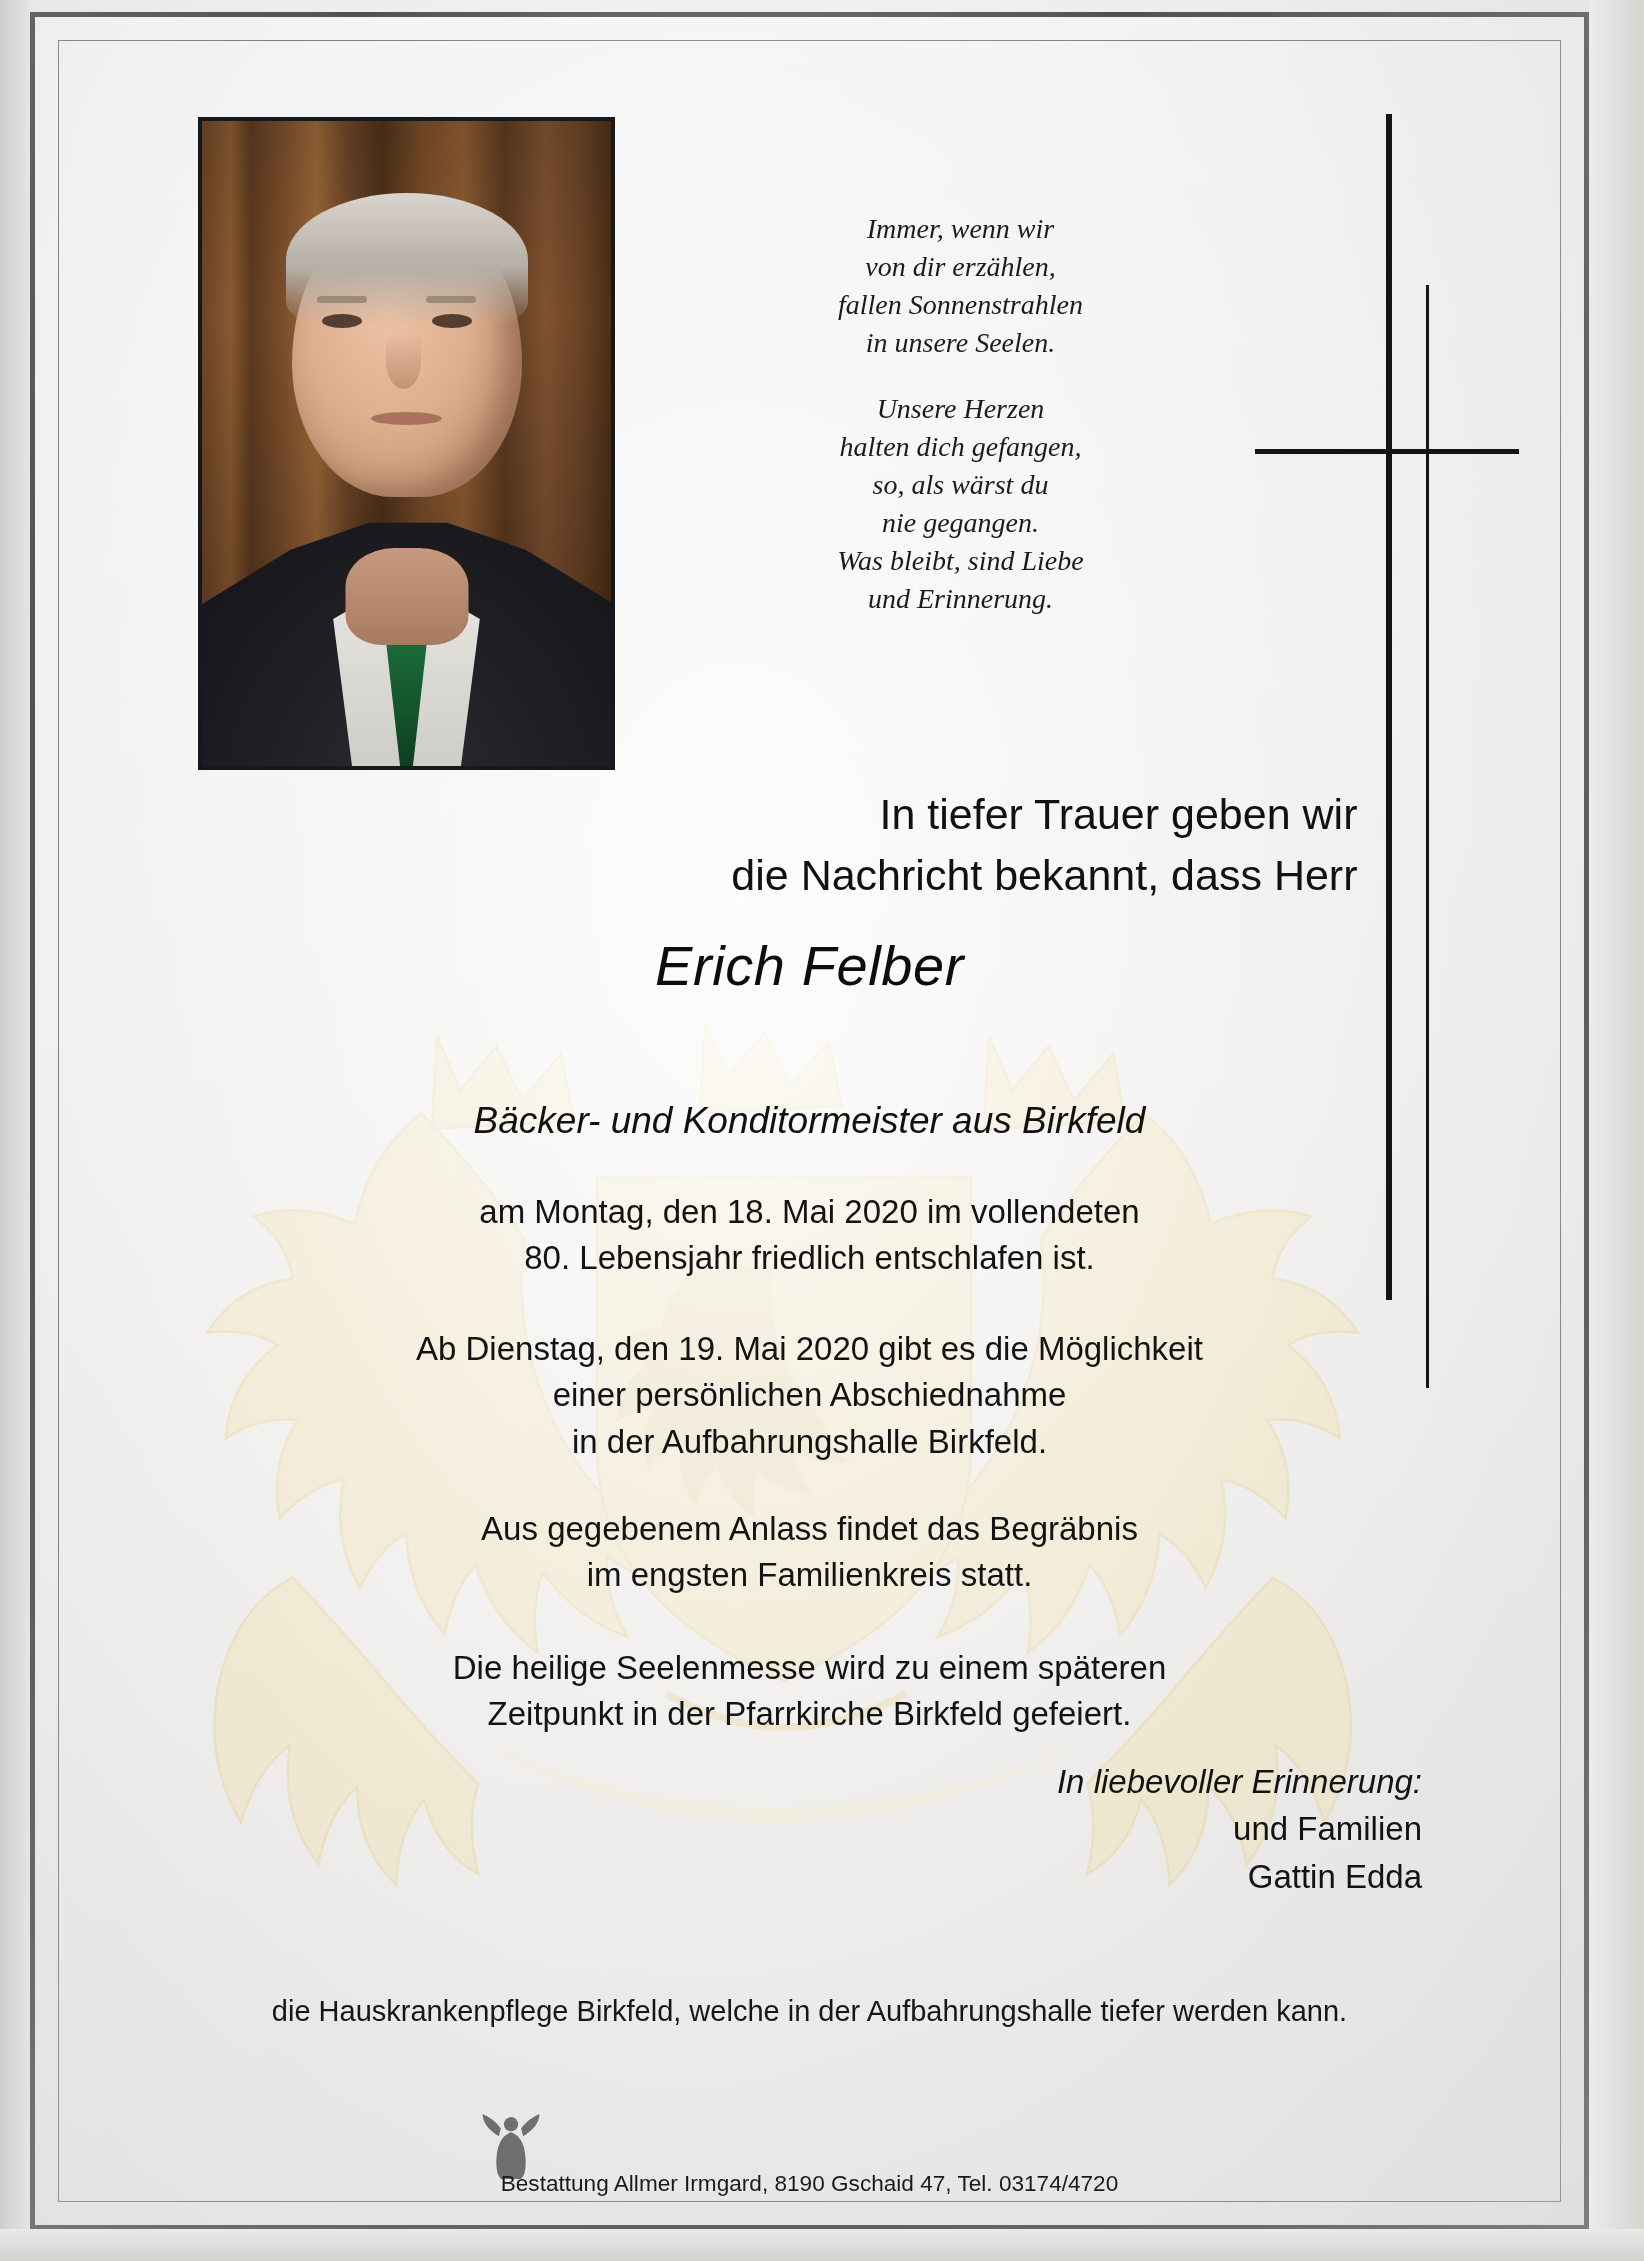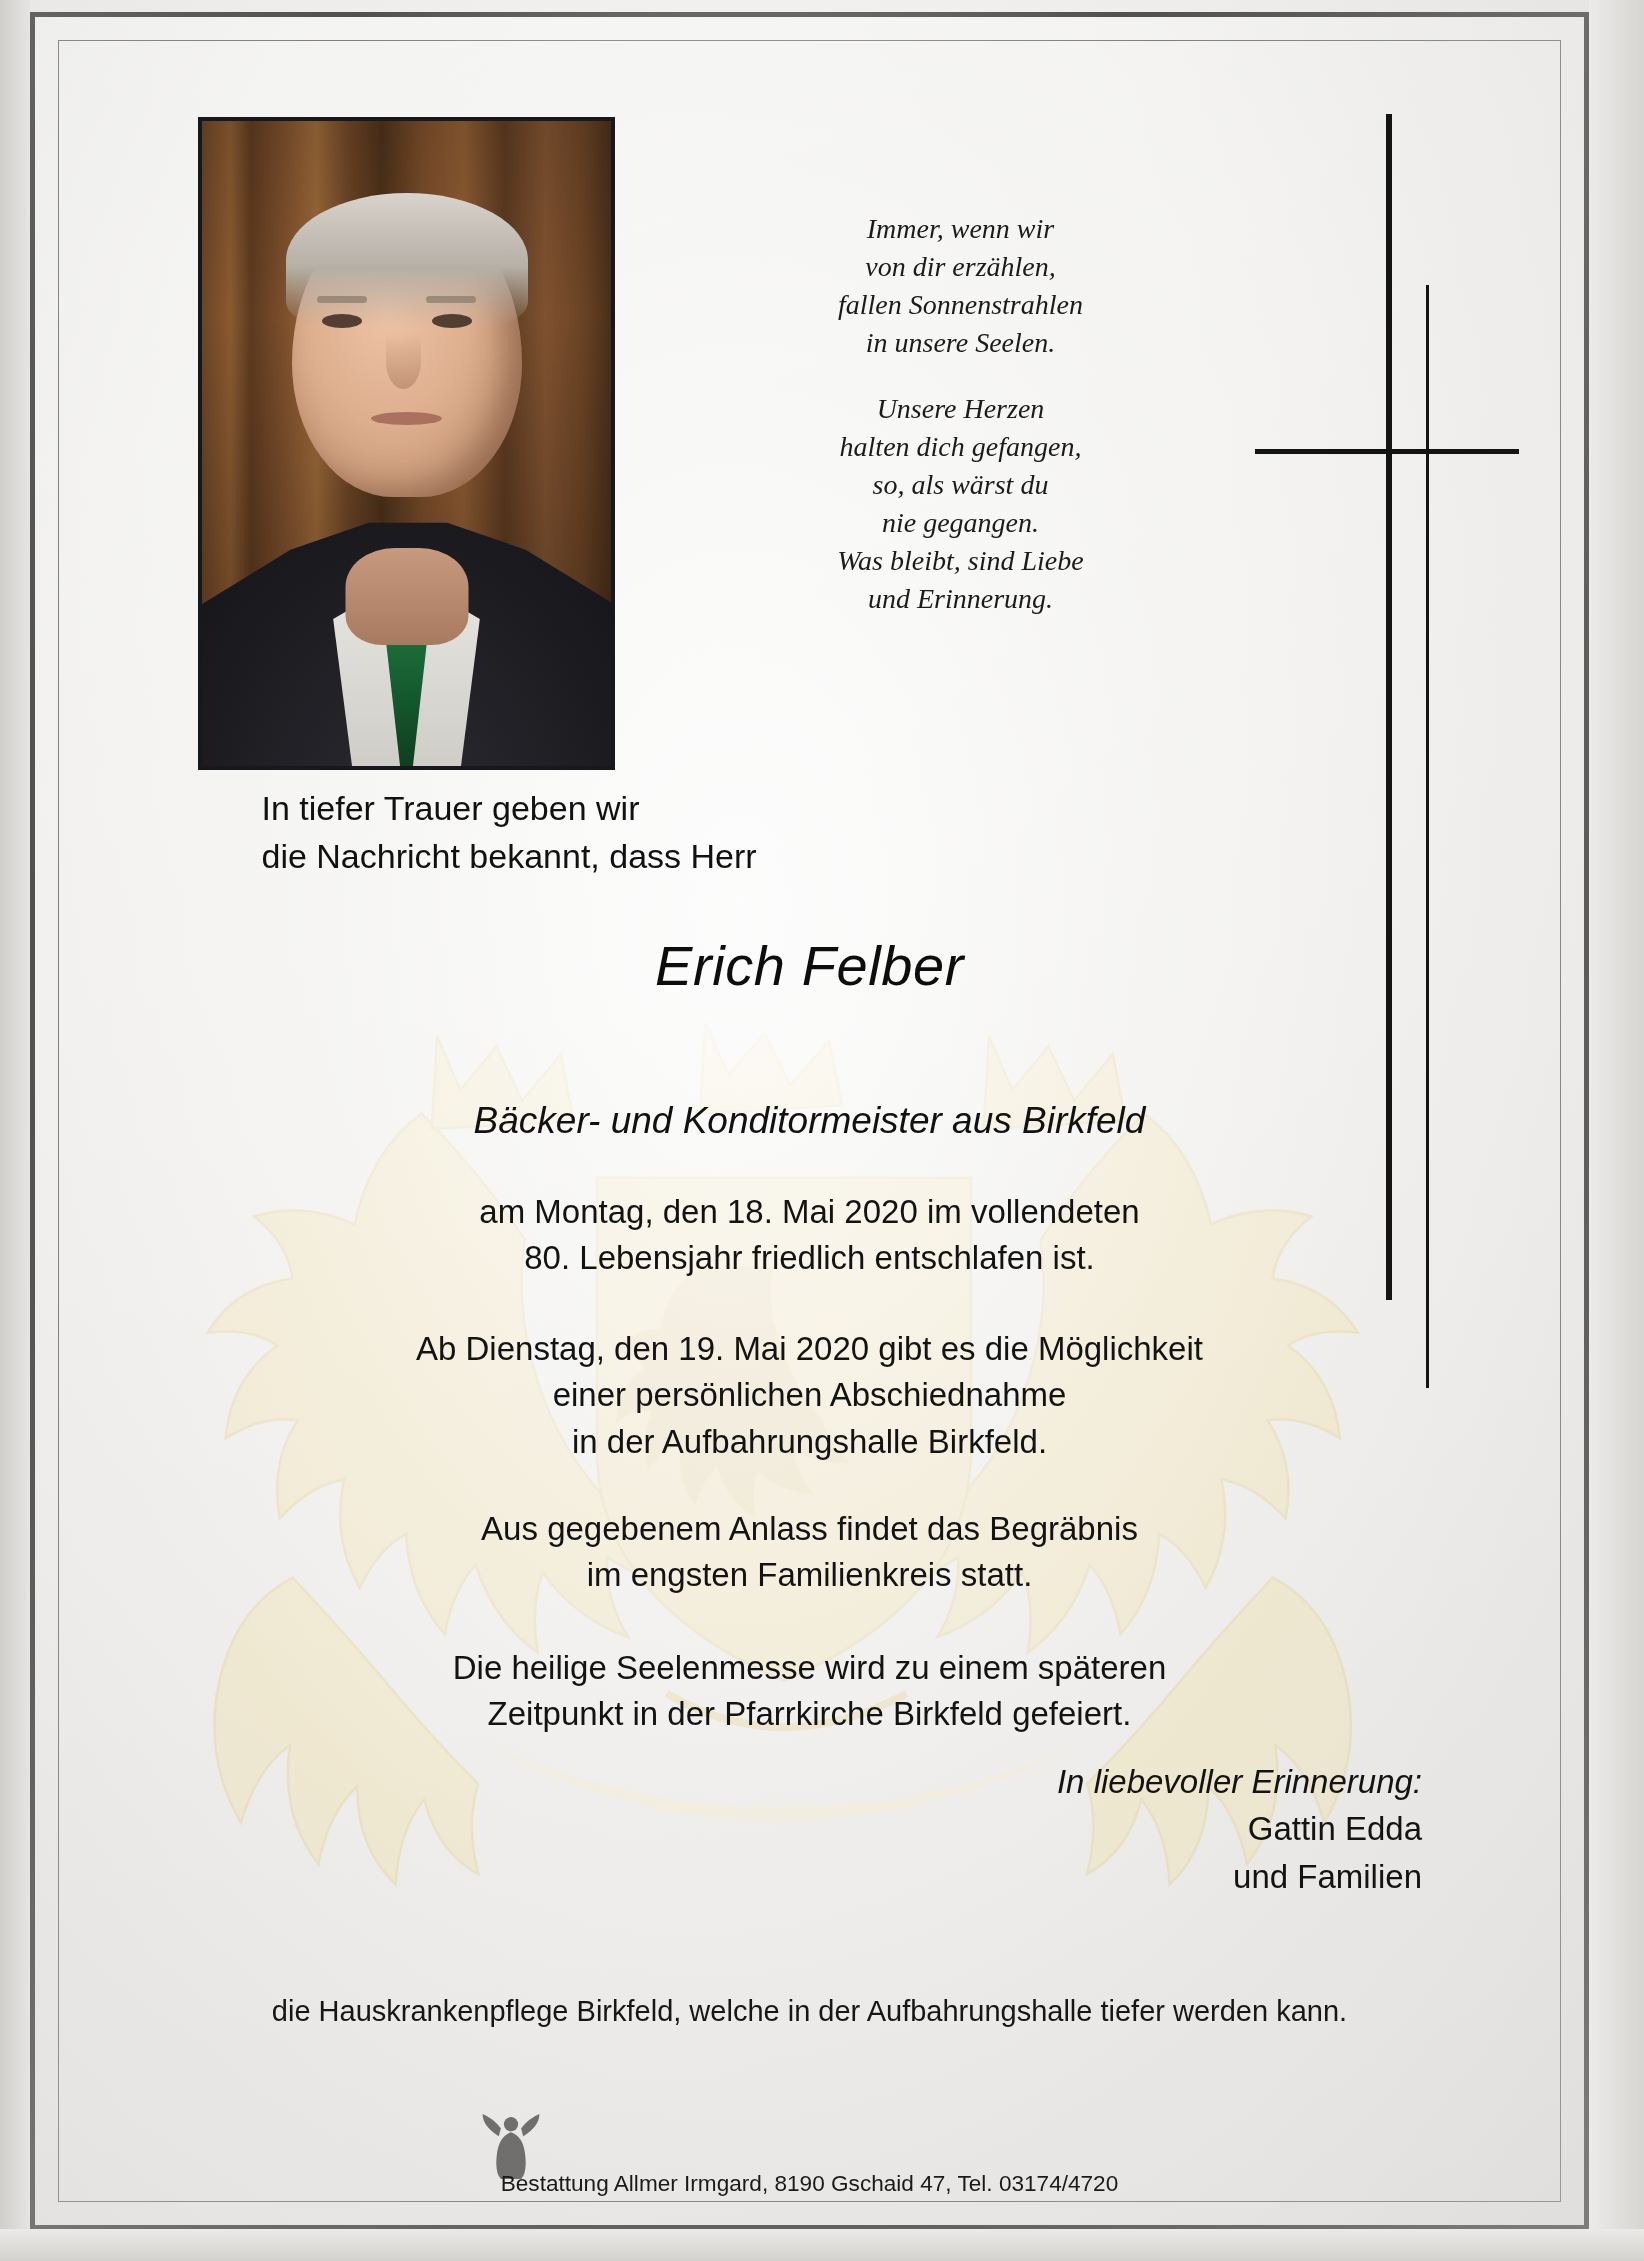--- a/index.html
+++ b/index.html
@@ -260,22 +260,22 @@
     color: #1b1b1b;
   }
   .poem .stanza + .stanza { margin-top: 28px; }
 
   .intro {
     position: absolute;
     left: 50%;
     transform: translateX(-50%);
     top: 767px;
     width: 1096px;
-    text-align: left;
-    font-size: 34px;
+    text-align: right;
+    font-size: 43px;
     line-height: 1.42;
     color: #111;
   }
 
   .name {
     position: absolute;
     left: 50%;
     transform: translateX(-50%);
     top: 916px;
     width: 1290px;
@@ -483,22 +483,22 @@
         <div>im engsten Familienkreis statt.</div>
       </div>
 
       <div class="para p4">
         <div>Die heilige Seelenmesse wird zu einem späteren</div>
         <div>Zeitpunkt in der Pfarrkirche Birkfeld gefeiert.</div>
       </div>
 
       <div class="remembrance">
         <div class="lead">In liebevoller Erinnerung:</div>
+        <div>und Familien</div>
         <div>Gattin Edda</div>
-        <div>und Familien</div>
       </div>
 
       <div class="donation">
         <div>die Hauskrankenpflege Birkfeld, welche in der Aufbahrungshalle tiefer werden kann.</div>
       </div>
 
       <svg class="angel-icon" viewBox="0 0 60 70" xmlns="http://www.w3.org/2000/svg" aria-hidden="true">
         <g fill="#5a5a58">
           <circle cx="30" cy="14" r="7"></circle>
           <path d="M30 22 q-12 4 -14 22 q-2 18 4 24 h20 q6 -6 4 -24 q-2 -18 -14 -22 z"></path>

